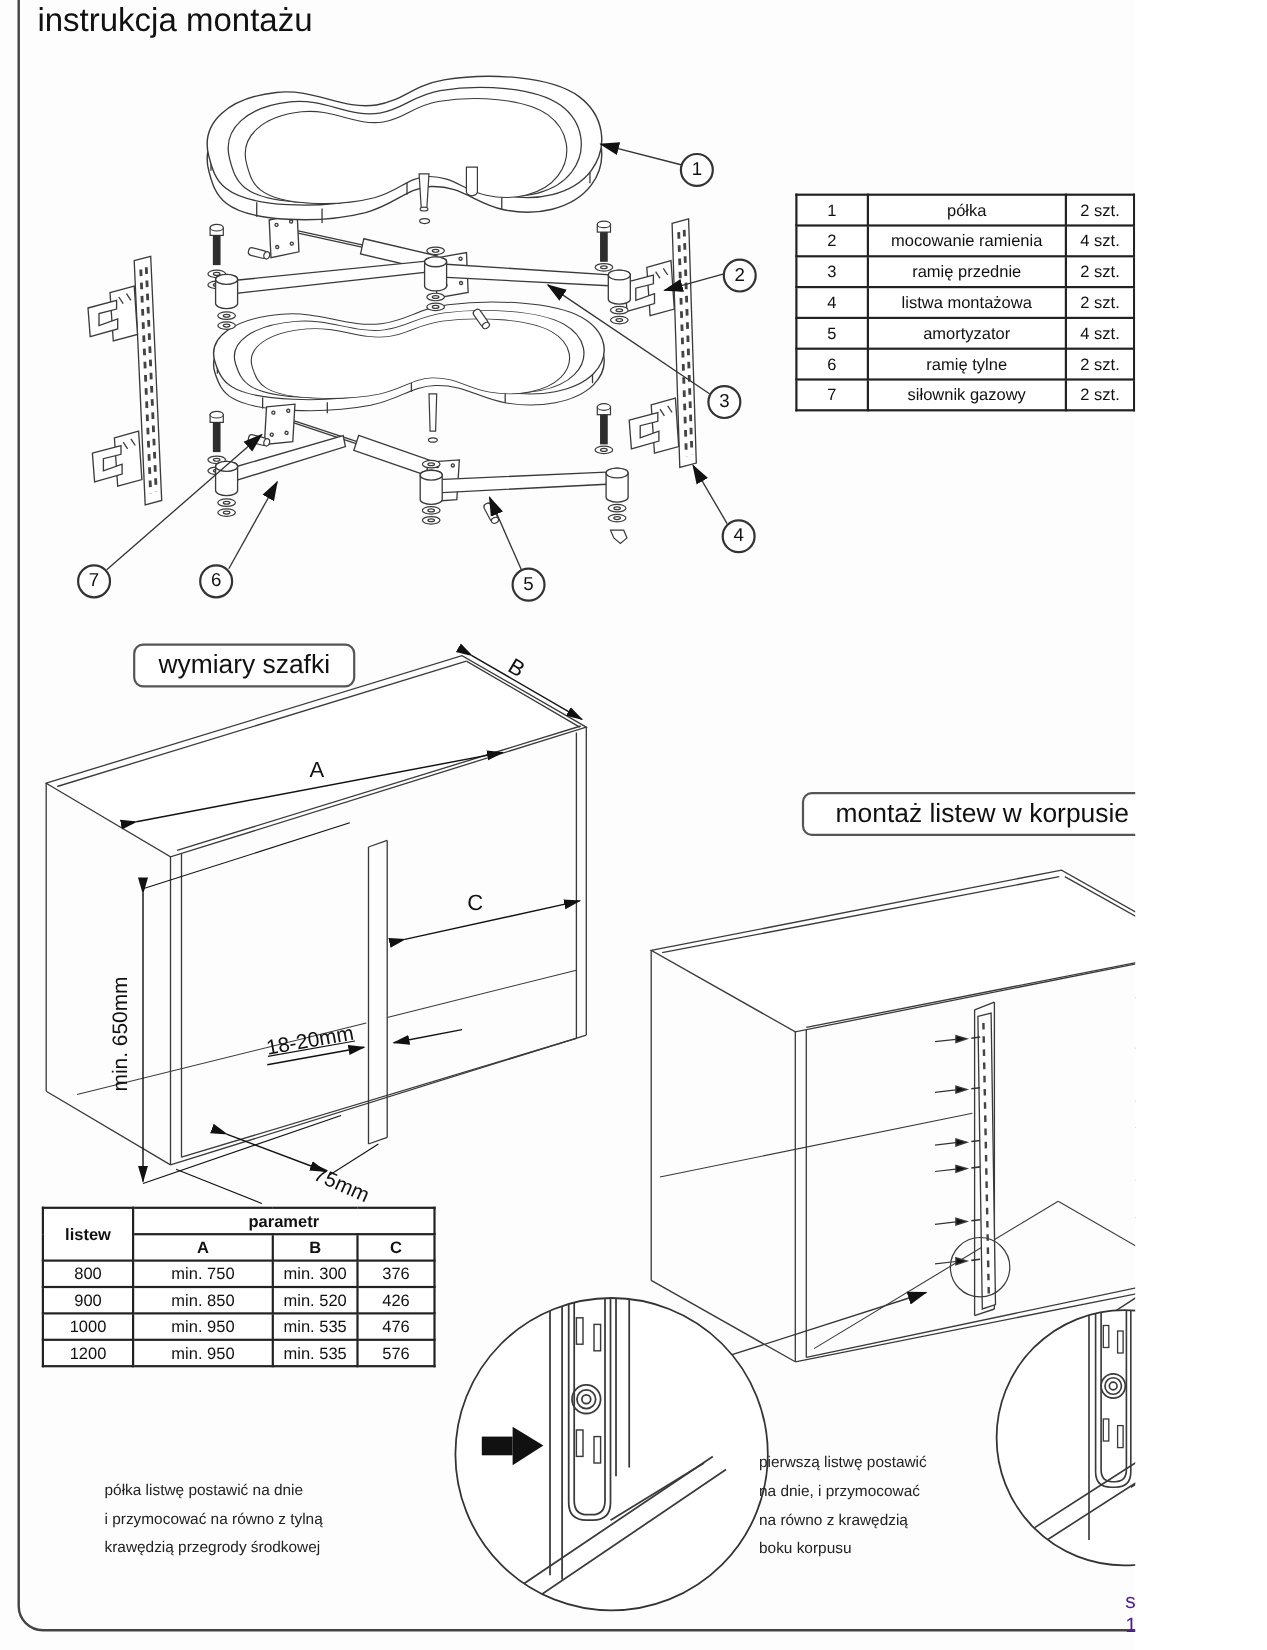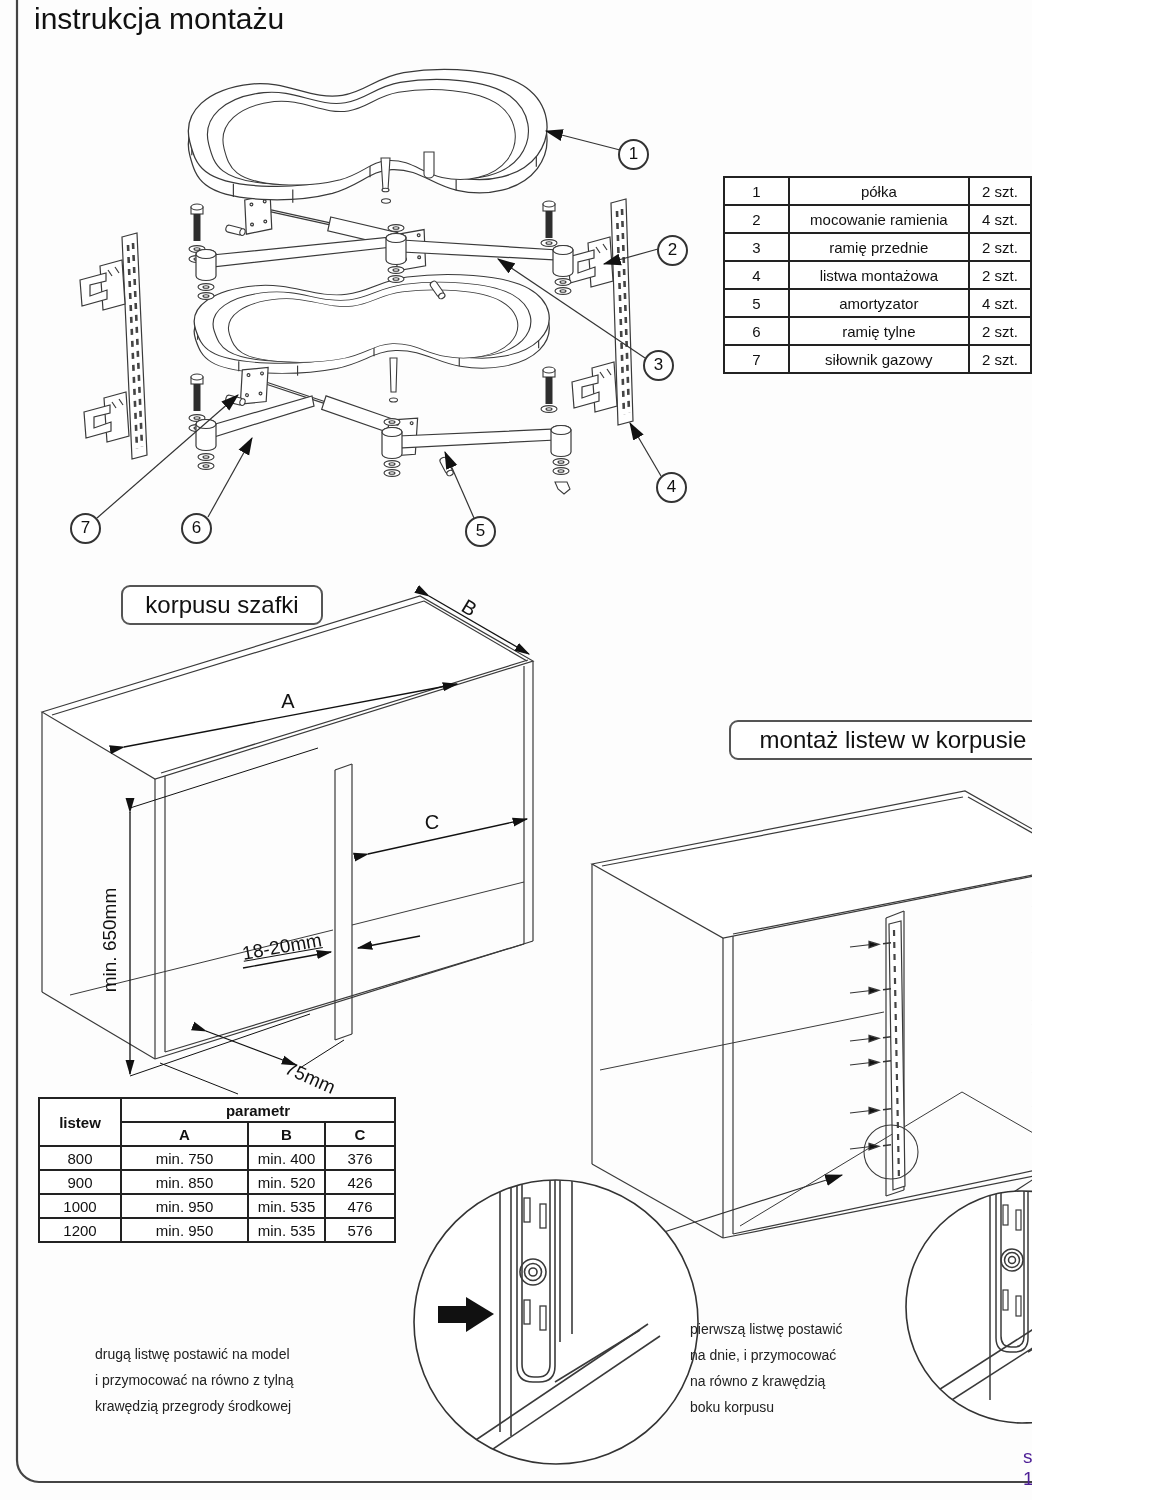--- a/index.html
+++ b/index.html
@@ -407,21 +407,21 @@
 </table>
 
 <div class="callout" style="left:618px;top:139px">1</div>
 <div class="callout" style="left:657px;top:235px">2</div>
 <div class="callout" style="left:643px;top:350px">3</div>
 <div class="callout" style="left:656px;top:472px">4</div>
 <div class="callout" style="left:465px;top:516px">5</div>
 <div class="callout" style="left:181px;top:513px">6</div>
 <div class="callout" style="left:70px;top:513px">7</div>
 
-<div id="sec1" class="section-box">korpusu szafki</div>
+<div id="sec1" class="section-box">wymiary szafki</div>
 <div id="sec2" class="section-box">montaż listew w korpusie</div>
 
 <div class="dim" style="left:288px;top:701px">A</div>
 <div class="dim" id="dim-b" style="left:469px;top:608px">B</div>
 <div class="dim" style="left:432px;top:822px">C</div>
 <div class="dim" id="dim-height" style="left:110px;top:940px">min. 650mm</div>
 <div class="dim" id="dim-partition" style="left:282px;top:947px">18-20mm</div>
 <div class="dim" id="dim-offset" style="left:310px;top:1078px">75mm</div>
 
 <table id="params-table">
@@ -431,21 +431,21 @@
       <th colspan="3">parametr</th>
     </tr>
     <tr>
       <th class="c-a">A</th>
       <th class="c-b">B</th>
       <th class="c-c">C</th>
     </tr>
     <tr>
           <td>800</td>
           <td>min. 750</td>
-          <td>min. 400</td>
+          <td>min. 300</td>
           <td>376</td>
         </tr>
     <tr>
           <td>900</td>
           <td>min. 850</td>
           <td>min. 520</td>
           <td>426</td>
         </tr>
     <tr>
           <td>1000</td>
@@ -455,21 +455,21 @@
         </tr>
     <tr>
           <td>1200</td>
           <td>min. 950</td>
           <td>min. 535</td>
           <td>576</td>
         </tr>
   </tbody>
 </table>
 
-<div class="note" style="left:95px;top:1341px;width:330px">drugą listwę postawić na model
+<div class="note" style="left:95px;top:1341px;width:330px">półka listwę postawić na dnie
 i przymocować na równo z tylną
 krawędzią przegrody środkowej</div>
 <div class="note" style="left:690px;top:1316px;width:250px">pierwszą listwę postawić
 na dnie, i przymocować
 na równo z krawędzią
 boku korpusu</div>
 
 <div id="page-num" class="txt">strona 1/2</div>
 
 </div>

